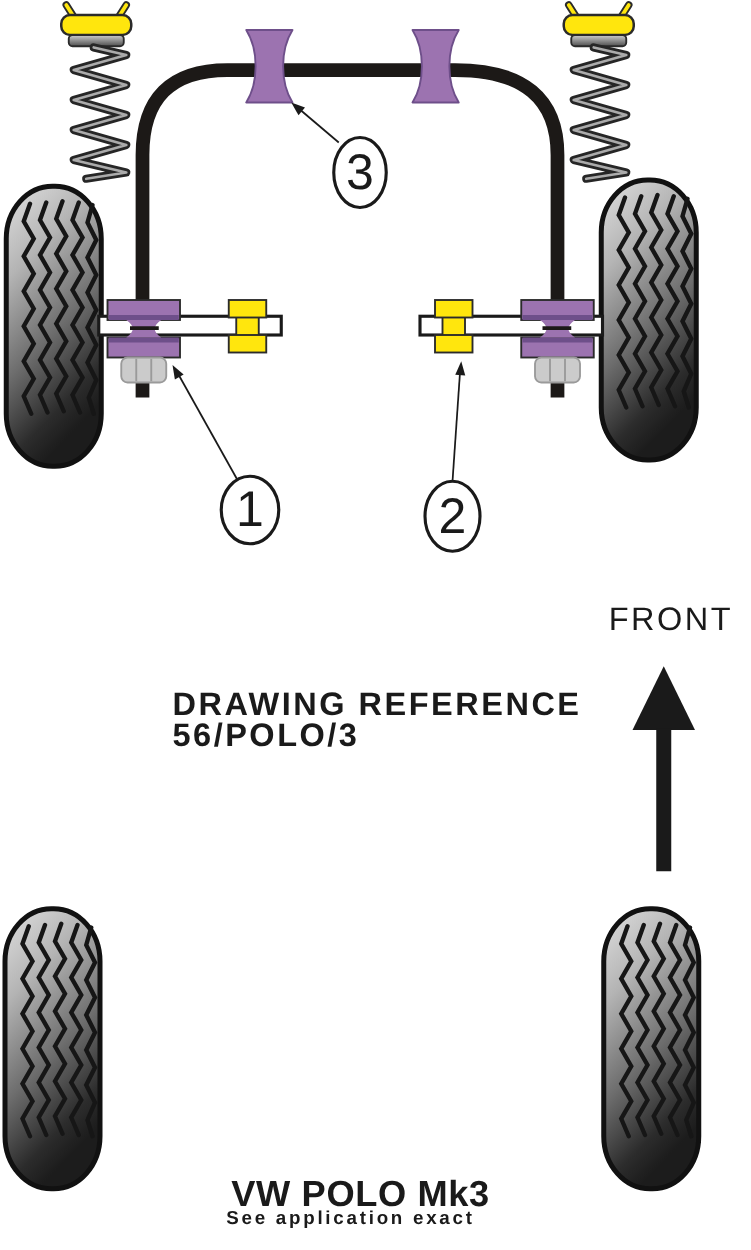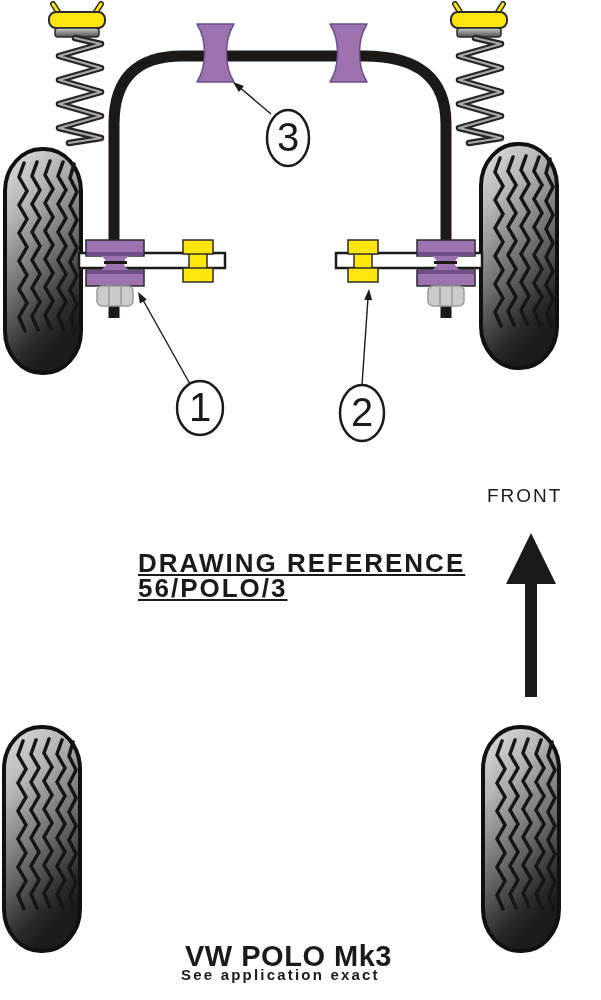--- a/index.html
+++ b/index.html
@@ -1,21 +1,21 @@
 <!DOCTYPE html>
 <html><head>
 <meta charset="utf-8">
 <style>
   html,body{margin:0;padding:0;background:#fff;}
   .stage{position:relative;width:601px;height:1000px;background:#ffffff;overflow:hidden;
          font-family:"Liberation Sans",sans-serif;color:#1a1a1a;}
   .stage svg{position:absolute;left:0;top:0;}
   .txt{position:absolute;white-space:nowrap;}
-  .front{left:487px;top:481px;font-size:19px;line-height:29px;letter-spacing:2px;font-weight:400;}
-  .ref{left:138px;top:551px;font-size:26px;line-height:25px;font-weight:bold;letter-spacing:2px;text-decoration:underline;}
+  .front{left:487px;top:481px;font-size:26px;line-height:29px;letter-spacing:2px;font-weight:400;}
+  .ref{left:138px;top:551px;font-size:26px;line-height:25px;font-weight:bold;letter-spacing:2px;}
   .model{left:185px;top:942px;font-size:29px;line-height:29px;font-weight:bold;letter-spacing:0.5px;}
   .note{left:181px;top:967px;font-size:15px;line-height:15px;font-weight:bold;letter-spacing:2.2px;}
   .callout-num{font-size:40px;font-weight:400;fill:#1a1a1a;}
 </style>
 </head>
 <body>
 
 <div class="stage">
 
   <svg width="601" height="1000" viewBox="0 0 601 1000">

